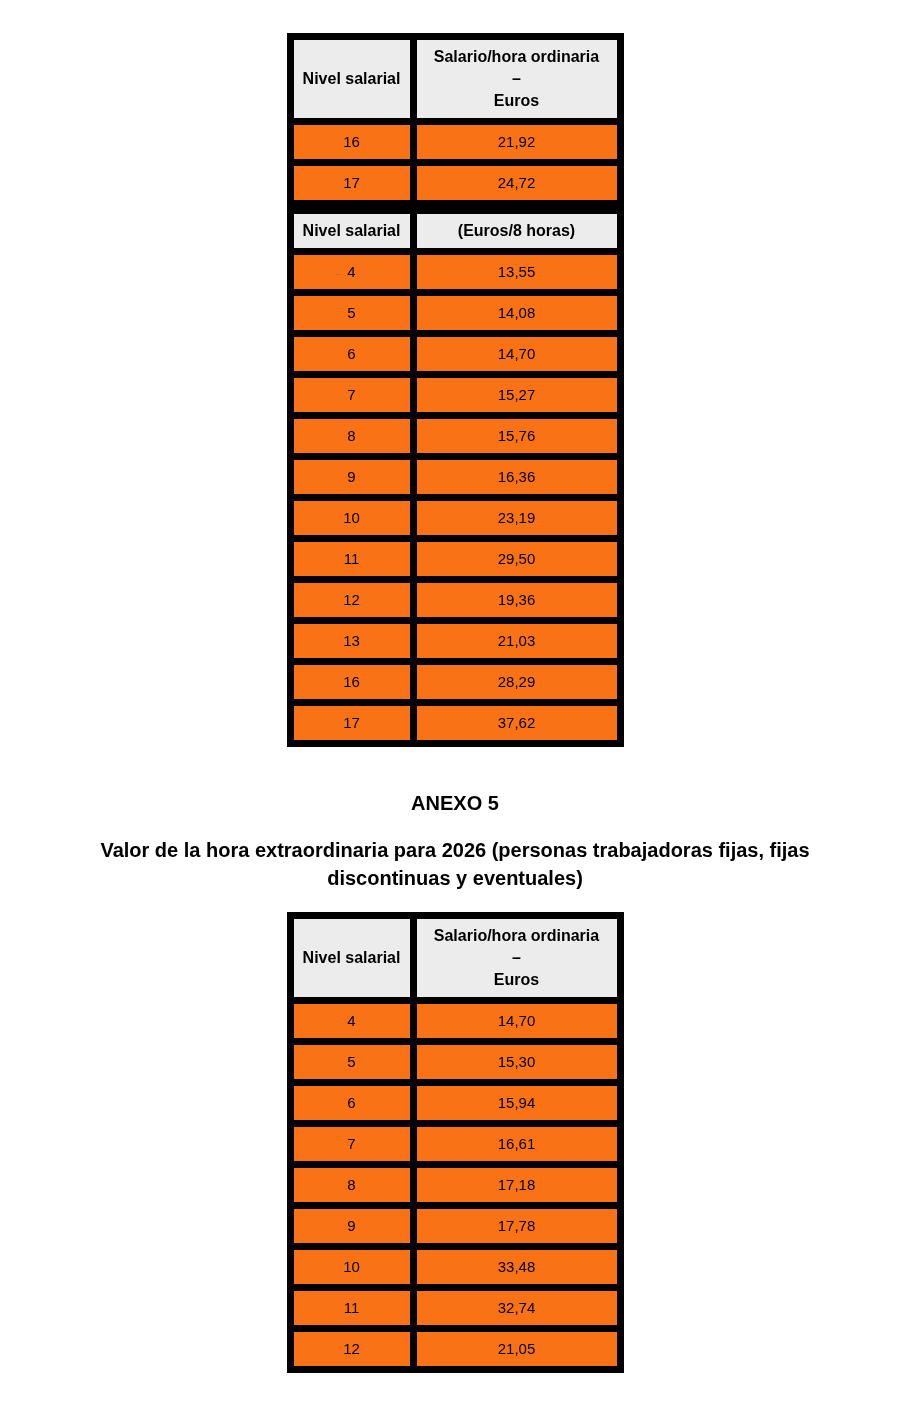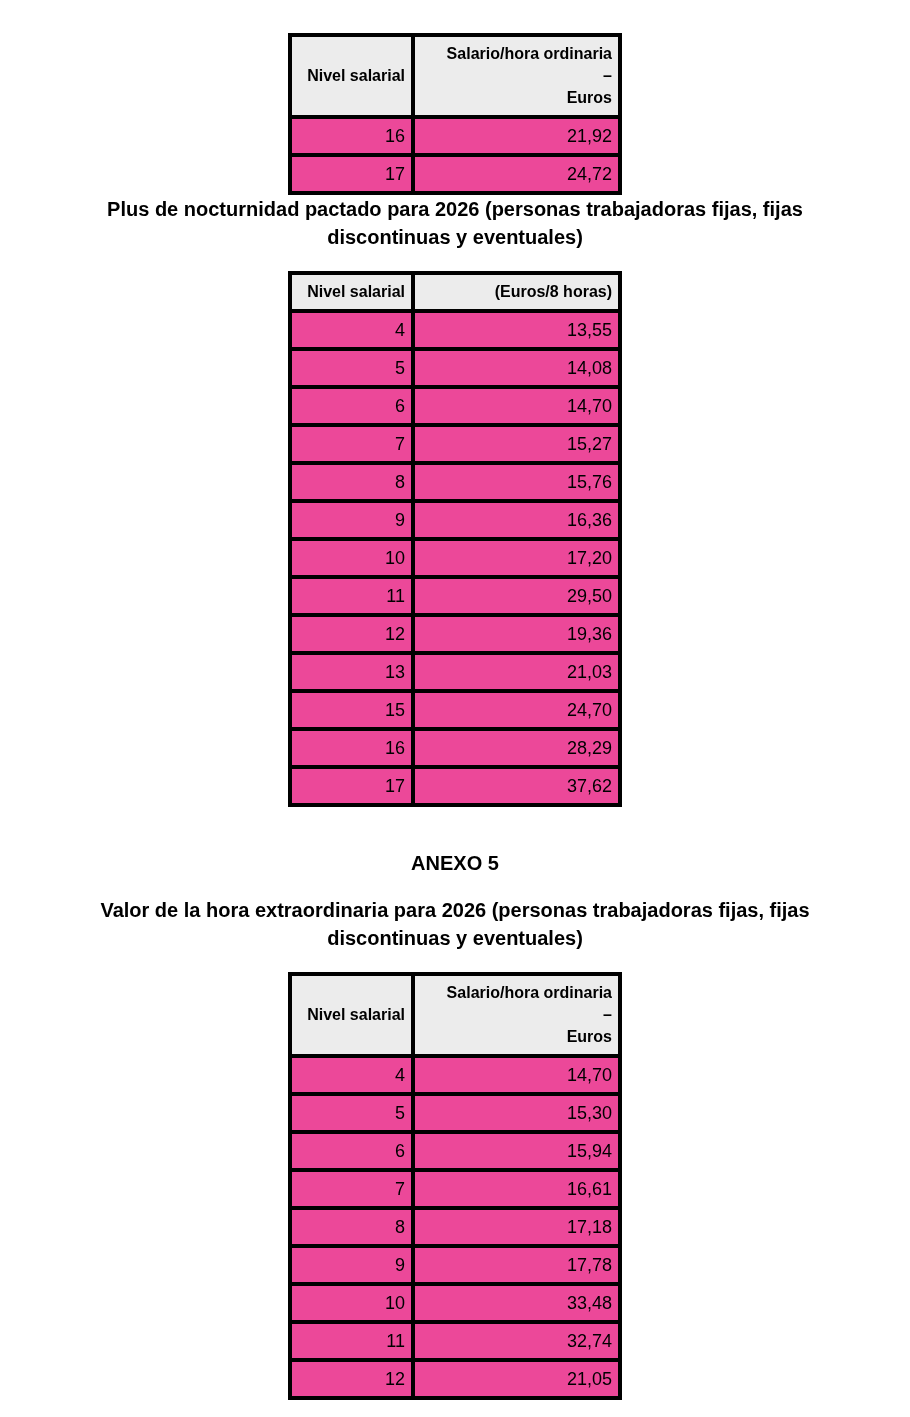--- a/index.html
+++ b/index.html
@@ -21,35 +21,35 @@
   }
   table.tbl {
     border-collapse: collapse;
     table-layout: fixed;
     width: 330px;
     margin: 0 auto;
   }
   table.tbl col.c1 { width: 123px; }
   table.tbl col.c2 { width: 207px; }
   table.tbl th, table.tbl td {
-    border: 4px solid #000000;
-    text-align: right;
+    border: 7px solid #000000;
+    text-align: center;
     vertical-align: middle;
     padding: 6px 6px;
   }
   table.tbl th {
     background: #ececec;
     font-weight: bold;
     font-size: 16px;
     line-height: 22px;
   }
   table.tbl td {
-    font-size: 18px;
+    font-size: 15px;
     line-height: 22px;
-    background: #ec4899;
+    background: #f97316;
   }
   .hdr-line { display: block; }
   h2.anexo-heading {
     font-size: 20px;
     font-weight: bold;
     text-align: center;
     margin: 44px 0 21px 0;
     line-height: 24px;
   }
   p.anexo-title {
@@ -86,21 +86,20 @@
           <td>16</td>
           <td>21,92</td>
         </tr>
         <tr>
           <td>17</td>
           <td>24,72</td>
         </tr>
       </tbody>
   </table>
 
-  <p class="anexo-title">Plus de nocturnidad pactado para 2026 (personas trabajadoras fijas, fijas discontinuas y eventuales)</p>
 
   <table class="tbl">
     <colgroup>
         <col class="c1">
         <col class="c2">
       </colgroup>
     <thead>
       <tr>
         <th>Nivel salarial</th>
         <th>(Euros/8 horas)</th>
@@ -126,37 +125,33 @@
         <tr>
           <td>8</td>
           <td>15,76</td>
         </tr>
         <tr>
           <td>9</td>
           <td>16,36</td>
         </tr>
         <tr>
           <td>10</td>
-          <td>17,20</td>
+          <td>23,19</td>
         </tr>
         <tr>
           <td>11</td>
           <td>29,50</td>
         </tr>
         <tr>
           <td>12</td>
           <td>19,36</td>
         </tr>
         <tr>
           <td>13</td>
           <td>21,03</td>
-        </tr>
-        <tr>
-          <td>15</td>
-          <td>24,70</td>
         </tr>
         <tr>
           <td>16</td>
           <td>28,29</td>
         </tr>
         <tr>
           <td>17</td>
           <td>37,62</td>
         </tr>
       </tbody>

